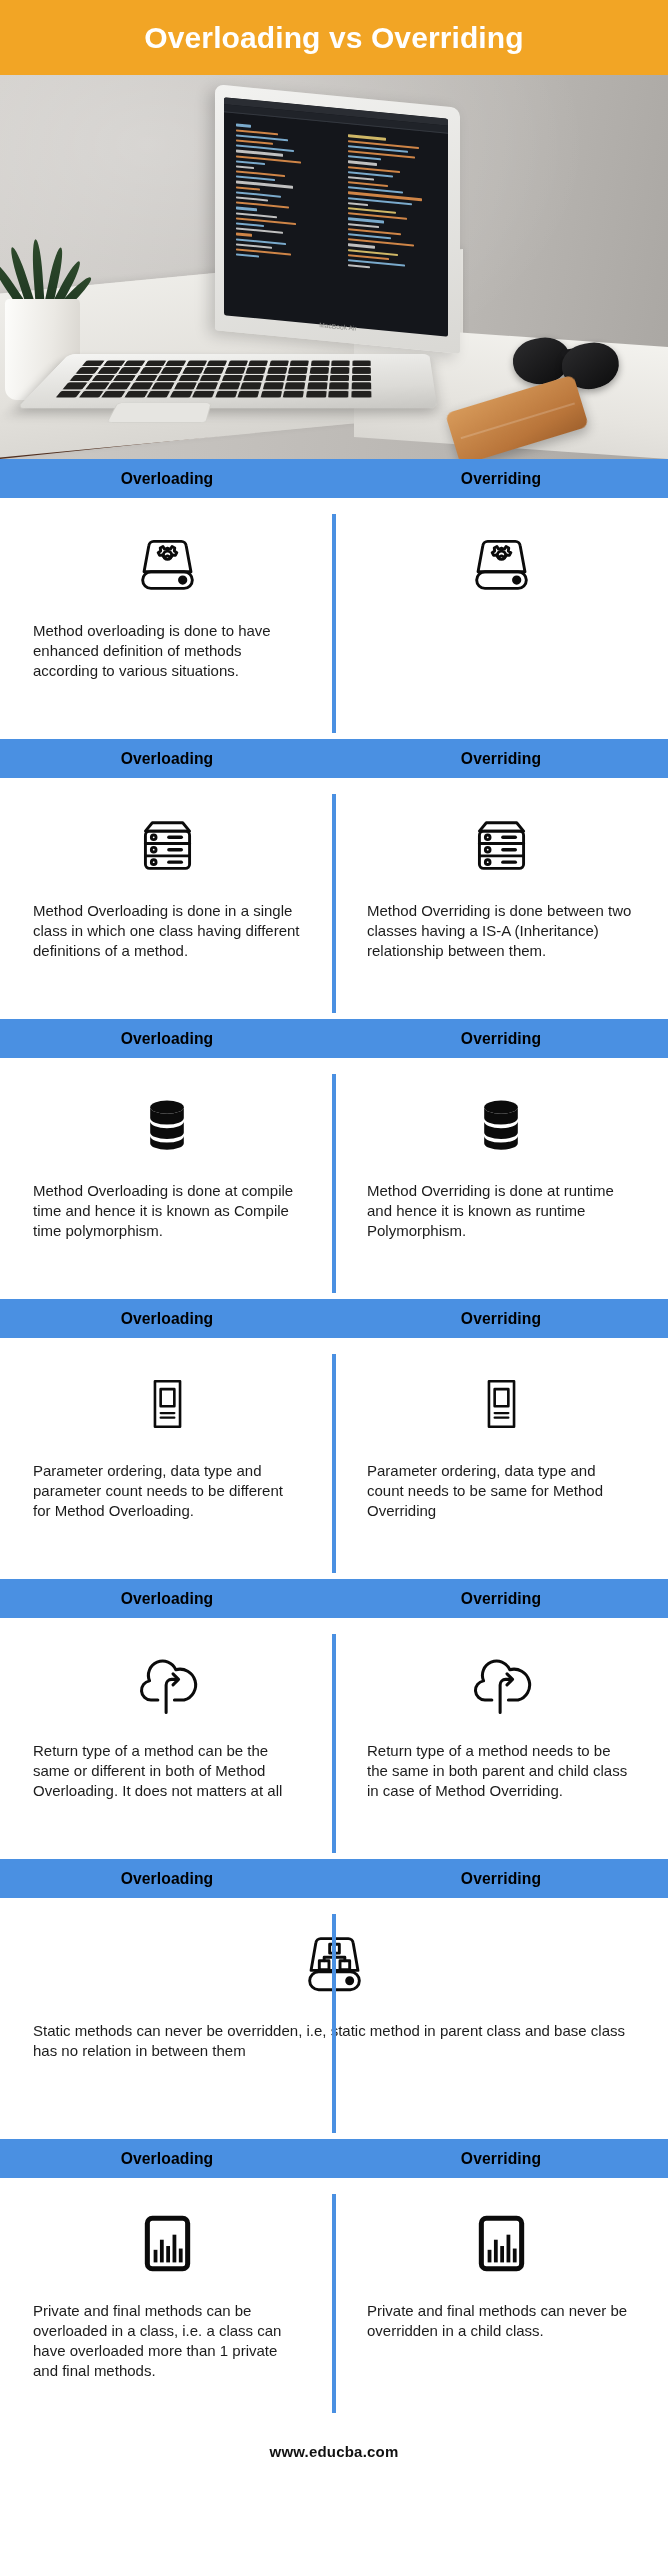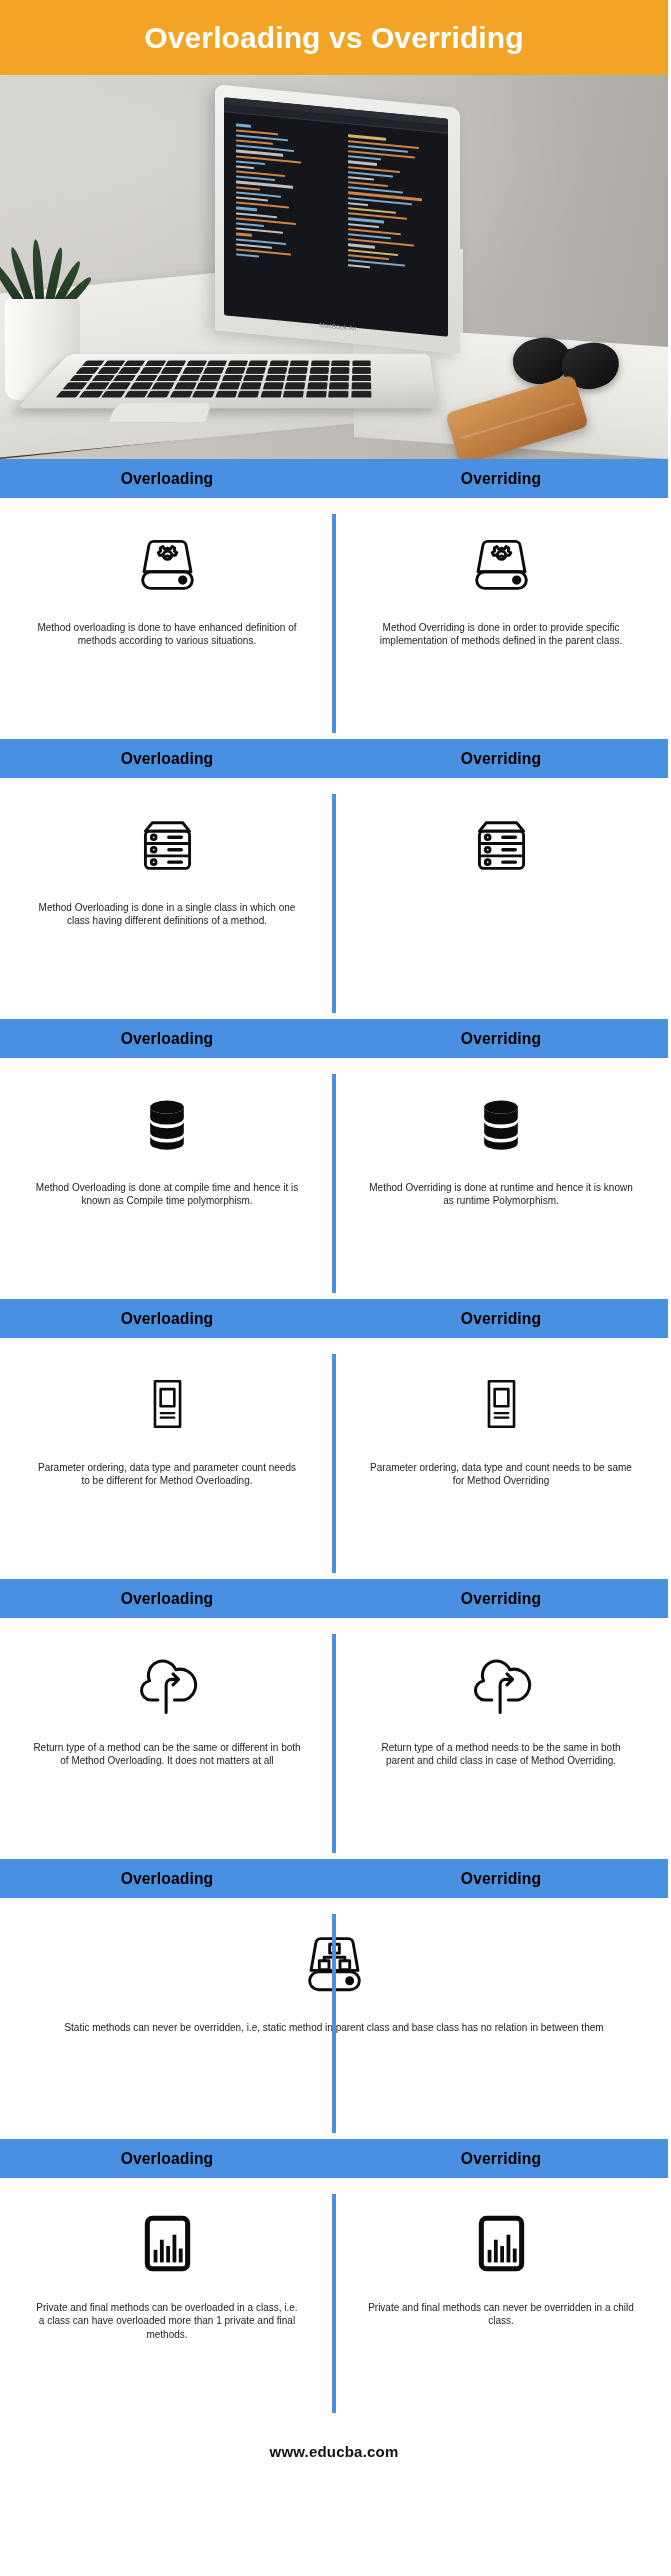--- a/index.html
+++ b/index.html
@@ -144,22 +144,22 @@
     margin-left:-2.2px; background:#4a90e2;
   }
   .col {
     flex:1; display:flex; flex-direction:column; align-items:center;
     padding:19.4px 33px 0 33px;
   }
   .icon-wrap {
     height:93px; display:flex; align-items:center; justify-content:center;
   }
   .desc {
-    margin-top:10.5px; text-align:center; color:#1c1c1c;
-    font-size:10px; line-height:1.34;
+    margin-top:10.5px; text-align:left; color:#1c1c1c;
+    font-size:15px; line-height:1.34;
     font-family:"Liberation Sans", sans-serif;
   }
 
   
   .footer {
     height:64px; background:#ffffff;
     display:flex; align-items:center; justify-content:center;
   }
   .footer-text {
     font-size:15px; font-weight:bold; color:#111111; letter-spacing:0.2px;
@@ -361,21 +361,20 @@
           <div class="icon-wrap">
             <svg class="ic" viewBox="0 0 100 100" width="69" height="69" fill="none" stroke="#0b0b0b" stroke-width="4.2" stroke-linejoin="round" stroke-linecap="round">
   <path d="M30 18 h40 a7 7 0 0 1 7 6 l7 38 H16 l7-38 a7 7 0 0 1 7-6 z"></path>
   <rect x="14" y="62" width="72" height="24" rx="12"></rect>
   <circle cx="72" cy="74" r="4.6" fill="#0b0b0b"></circle>
   <path d="M50 28 l4.2 1.1 2.4-3.6 3.9 2.1 -.6 4.3 3.6 2.4 -2.1 3.9 -4.3-.6 -2.4 3.6 -3.9-2.1"></path>
   <path d="M50 28 l-4.2 1.1 -2.4-3.6 -3.9 2.1 .6 4.3 -3.6 2.4 2.1 3.9 4.3-.6 2.4 3.6 3.9-2.1"></path>
   <circle cx="50" cy="38" r="6"></circle>
 </svg>
           </div>
-          <div class="desc">Method Overriding is done in order to provide specific implementation of methods defined in the parent class.</div>
         </div>
       </div>
       <div class="band">
         <div class="cell">Overloading</div>
         <div class="cell">Overriding</div>
       </div>
       <div class="row">
         <div class="divider"></div>
         <div class="col">
           <div class="icon-wrap">
@@ -402,20 +401,21 @@
   <line x1="18" y1="50" x2="82" y2="50"></line>
   <line x1="18" y1="68" x2="82" y2="68"></line>
   <circle cx="30" cy="41" r="3.4"></circle>
               <line x1="52" y1="41" x2="70" y2="41" stroke-width="5"></line>
   <circle cx="30" cy="59" r="3.4"></circle>
               <line x1="52" y1="59" x2="70" y2="59" stroke-width="5"></line>
   <circle cx="30" cy="77" r="3.4"></circle>
               <line x1="52" y1="77" x2="70" y2="77" stroke-width="5"></line>
 </svg>
           </div>
+          <div class="desc">Method Overriding is done between two classes having a IS-A (Inheritance) relationship between them.</div>
         </div>
       </div>
       <div class="band">
         <div class="cell">Overloading</div>
         <div class="cell">Overriding</div>
       </div>
       <div class="row">
         <div class="divider"></div>
         <div class="col">
           <div class="icon-wrap">

